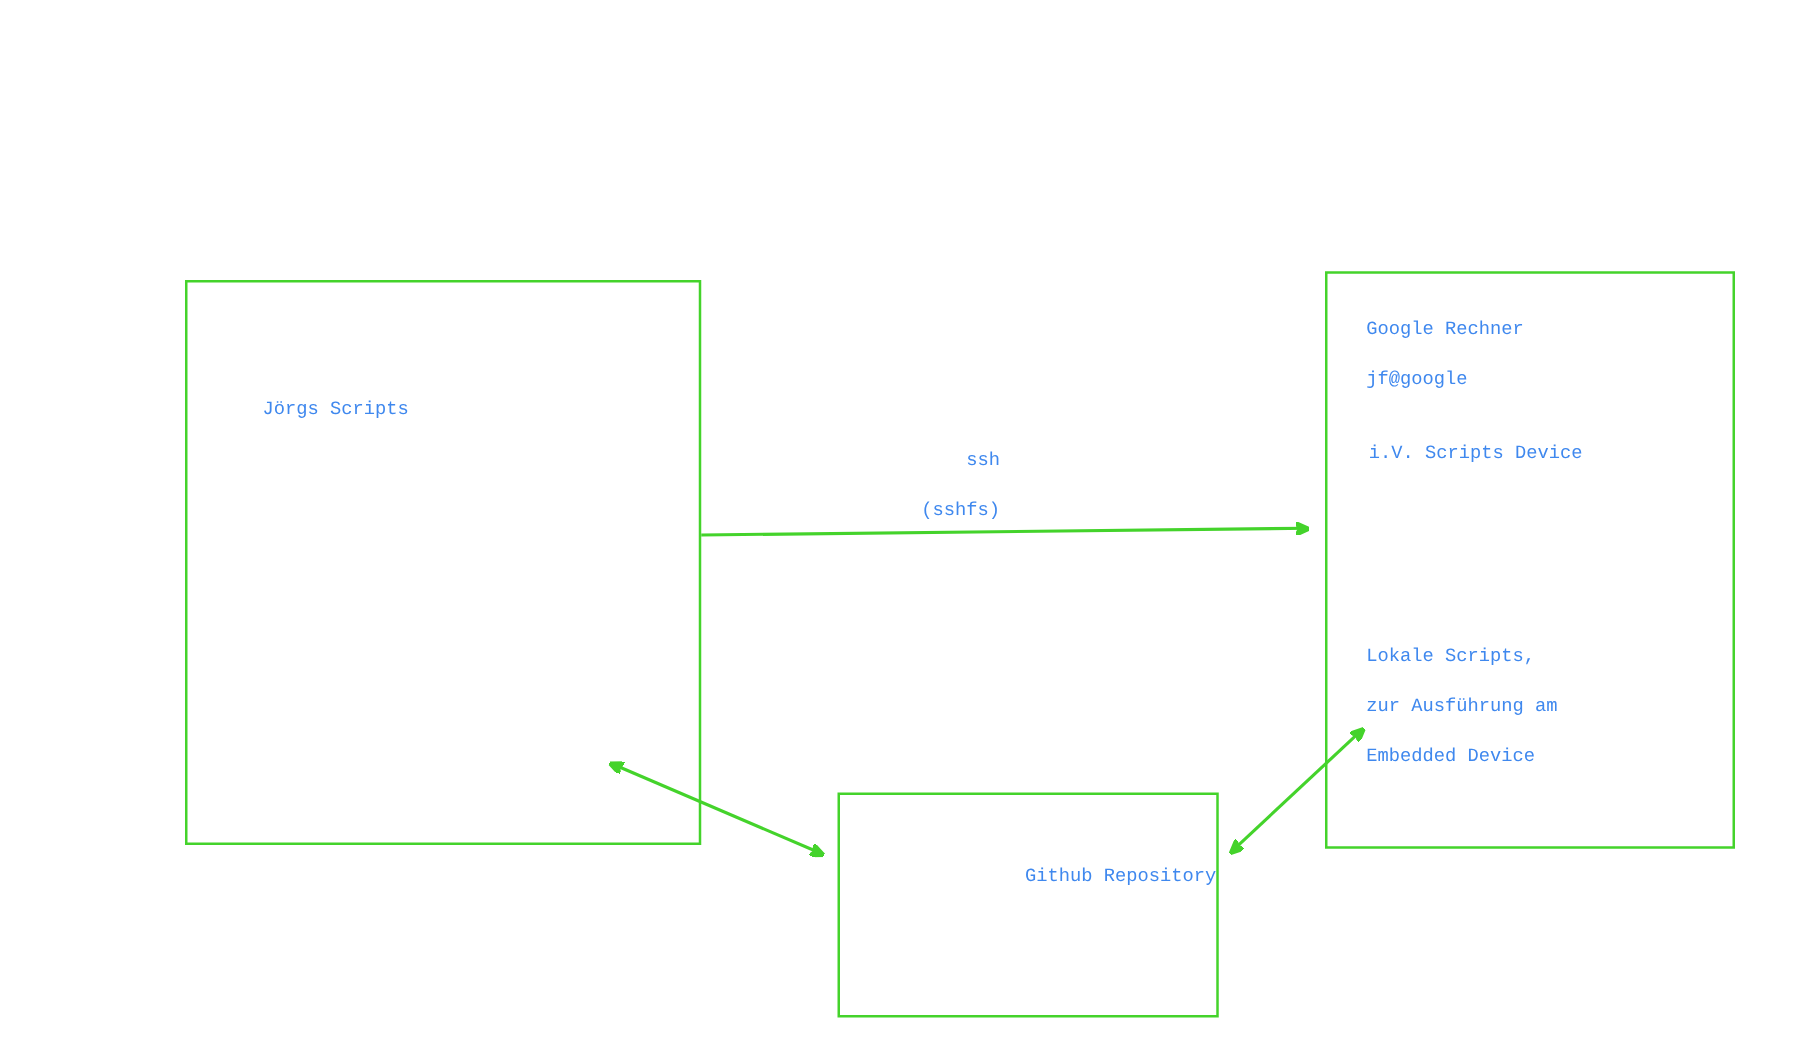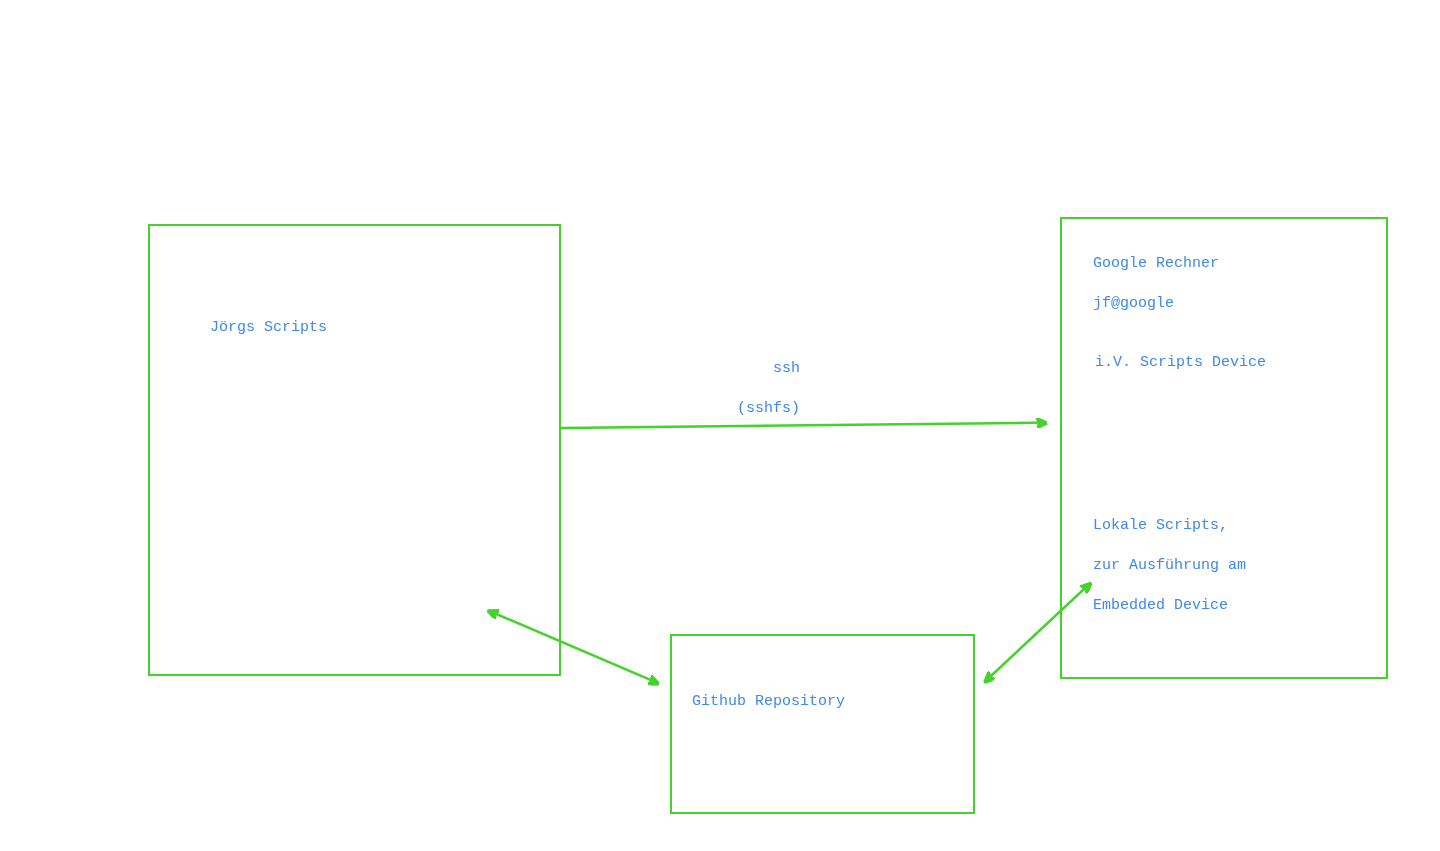--- a/index.html
+++ b/index.html
@@ -32,21 +32,21 @@
     font-size: 15px;
     line-height: 40px;
     white-space: pre-line;
     font-family: Liberation Mono, monospace;
   }
   .laptop-title  { left: 60px;  top: 82px;  }
   .laptop-body   { left: 43px;  top: 270px; }
   .google-title  { left: 31px;  top: 25px;  }
   .google-sub    { left: 33px;  top: 124px; }
   .google-body   { left: 31px;  top: 257px; margin-top: 30px; }
-  .github-title  { left: 0; top: 46px; width: 100%; text-align: left; padding-left: 20px; }
+  .github-title  { left: 0; top: 46px; width: 100%; text-align: right; padding-left: 20px; }
   .ssh-label     { left: 737px; top: 349px; text-align: right; }
   .arrows {
     position: absolute;
     left: 0; top: 0;
     width: 1440px;
     height: 851px;
     pointer-events: none;
   }
   .arrow {
     stroke: var(--green);

